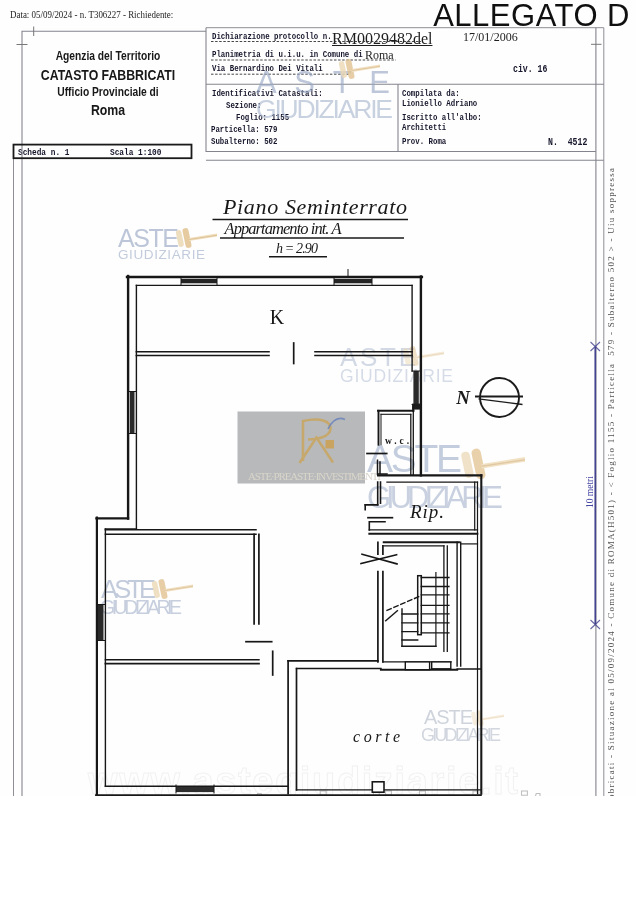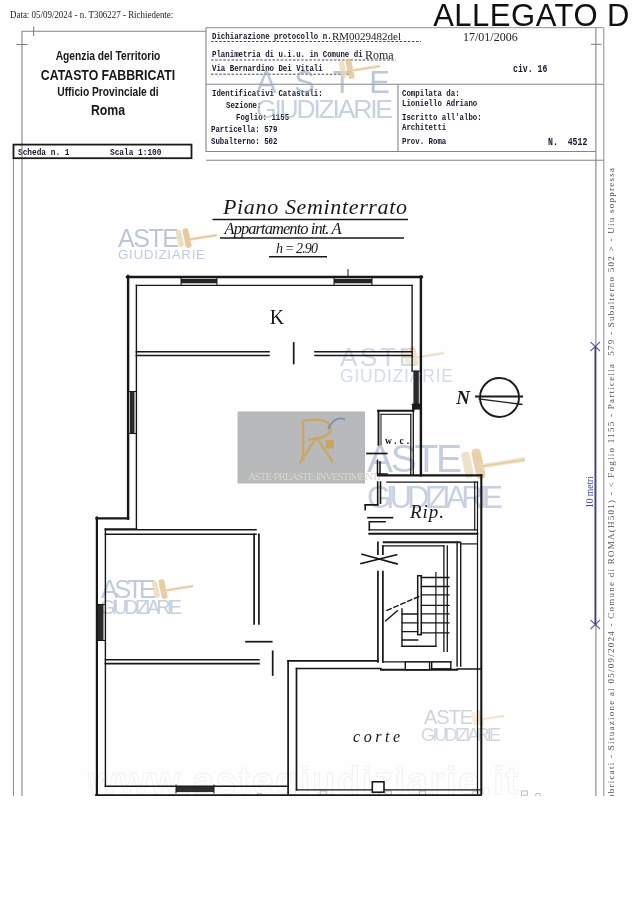--- a/index.html
+++ b/index.html
@@ -23,21 +23,21 @@
   <div style="font-size:12.5px;">Agenzia del Territorio</div>
   <div style="font-size:15px;margin-top:3px;">CATASTO FABBRICATI</div>
   <div style="font-size:12.5px;margin-top:2px;">Ufficio Provinciale di</div>
   <div style="font-size:15px;margin-top:2px;">Roma</div>
 </div>
 
 <div class="abs mono" style="left:18px;top:147px;font-size:9.5px;">Scheda n. 1</div>
 <div class="abs mono" style="left:110px;top:147px;font-size:9.5px;">Scala 1:100</div>
 
 <div class="abs mono" style="left:212px;top:31.5px;">Dichiarazione protocollo n.</div>
-<div class="abs ser" style="left:332px;top:29.5px;font-size:11px;">RM0029482del</div>
+<div class="abs ser" style="left:332px;top:29.5px;font-size:16px;text-decoration:underline;">RM0029482del</div>
 <div class="abs ser" style="left:431px;top:29.5px;font-size:12px;margin-left:32px;">17/01/2006</div>
 
 <div class="abs mono" style="left:212px;top:49.5px;">Planimetria di u.i.u. in Comune di</div>
 <div class="abs ser" style="left:365px;top:48px;font-size:12px;">Roma</div>
 
 <div class="abs mono" style="left:212px;top:64px;">Via Bernardino Dei Vitali</div>
 <div class="abs mono" style="left:513px;top:63.5px;font-size:10px;">civ. 16</div>
 
 <div class="abs mono" style="left:212px;top:89px;">Identificativi Catastali:</div>
 <div class="abs mono" style="left:226px;top:101px;">Sezione:</div>

